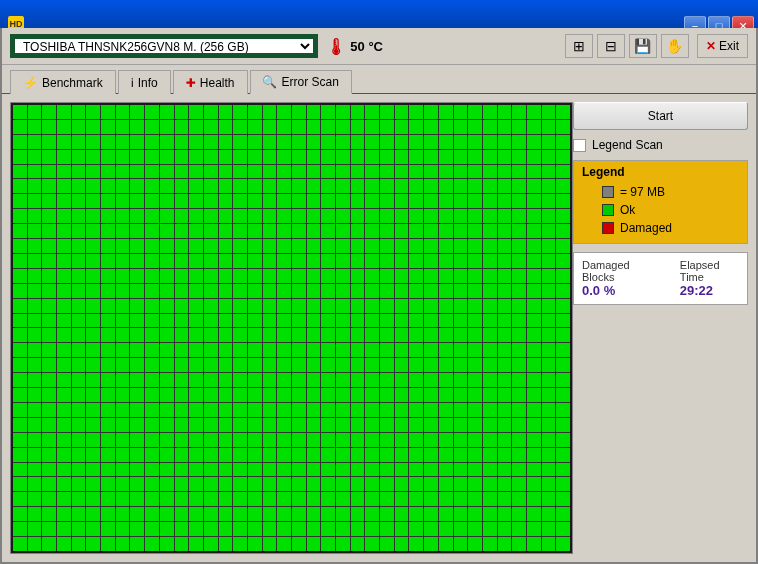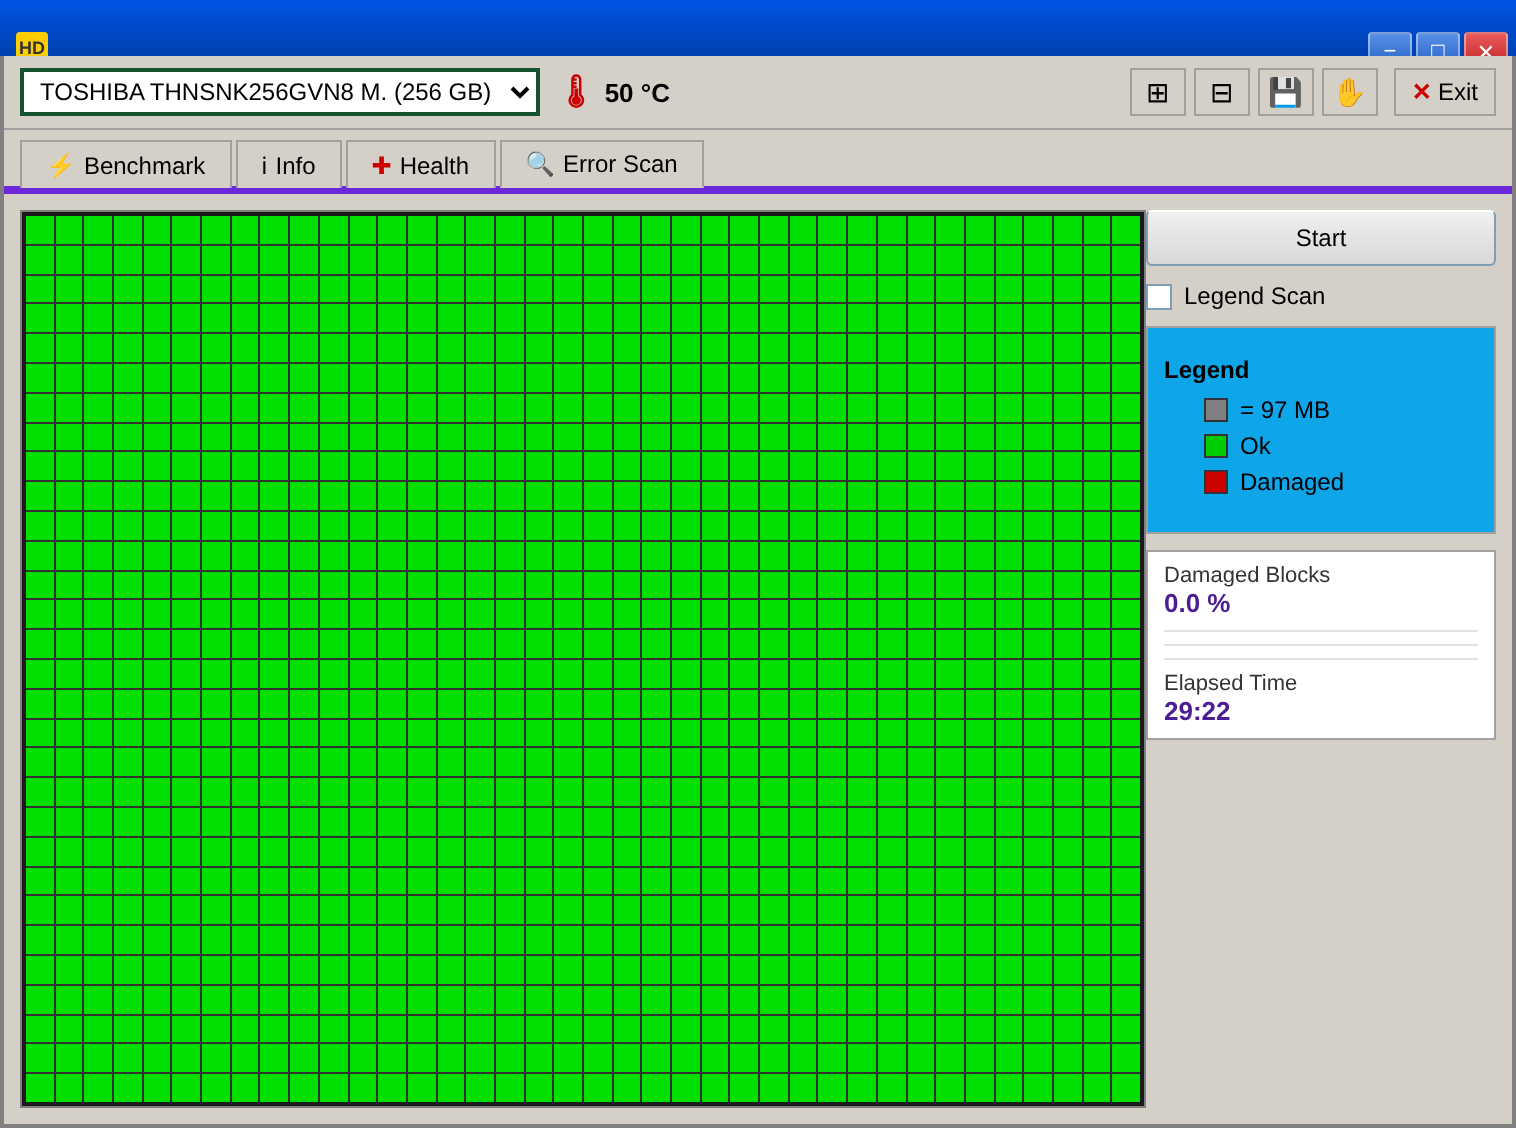--- a/index.html
+++ b/index.html
@@ -79,23 +79,23 @@
       padding: 6px 8px;
       gap: 8px;
       background: #d4d0c8;
       border-bottom: 1px solid #a0a0a0;
     }
 
     .disk-select {
       height: 24px;
       padding: 0 4px;
       background: white;
-      border: 2px solid #14532d;
+      border: 5px solid #14532d;
       font-size: 12px;
-      width: 260px;
+      width: 308px;
       cursor: pointer;
     }
 
     .temp-display {
       display: flex;
       align-items: center;
       gap: 4px;
       font-size: 13px;
       font-weight: bold;
     }
@@ -164,21 +164,21 @@
       font-size: 12px;
     }
 
     
     .content-area {
       display: flex;
       flex: 1;
       padding: 8px;
       gap: 0;
       background: #d4d0c8;
-      border-top: 4px solid #6d28d9;
+      border-top: 1px solid #6d28d9;
     }
 
     
     .scan-grid-container {
       flex: 1;
       border: 1px solid #808080;
       background: #1a1a1a;
       padding: 2px;
       overflow: hidden;
     }
@@ -223,22 +223,22 @@
     .quick-scan-check {
       width: 13px;
       height: 13px;
       border: 1px solid #7f9db9;
       background: white;
       cursor: pointer;
     }
 
     .legend-section {
       border: 1px solid #a0a0a0;
-      padding: 14px 8px;
-      background: #0ea5e9;
+      padding: 4px 8px;
+      background: #eab308;
     }
     .legend-title {
       font-weight: bold;
       font-size: 12px;
       margin-bottom: 6px;
     }
     .legend-item {
       display: flex;
       align-items: center;
       gap: 6px;
@@ -253,21 +253,21 @@
     }
     .legend-box.gray { background: #808080; }
     .legend-box.green { background: #00cc00; }
     .legend-box.red { background: #cc0000; }
 
     .stats-section {
       border: 1px solid #a0a0a0;
       background: white;
       padding: 6px 8px;
       display: flex;
-      flex-direction: column;
+      flex-direction: row;
       gap: 6px;
     }
     .stat-item {
       display: flex;
       flex-direction: column;
     }
     .stat-label {
       font-size: 11px;
       color: #333;
     }

